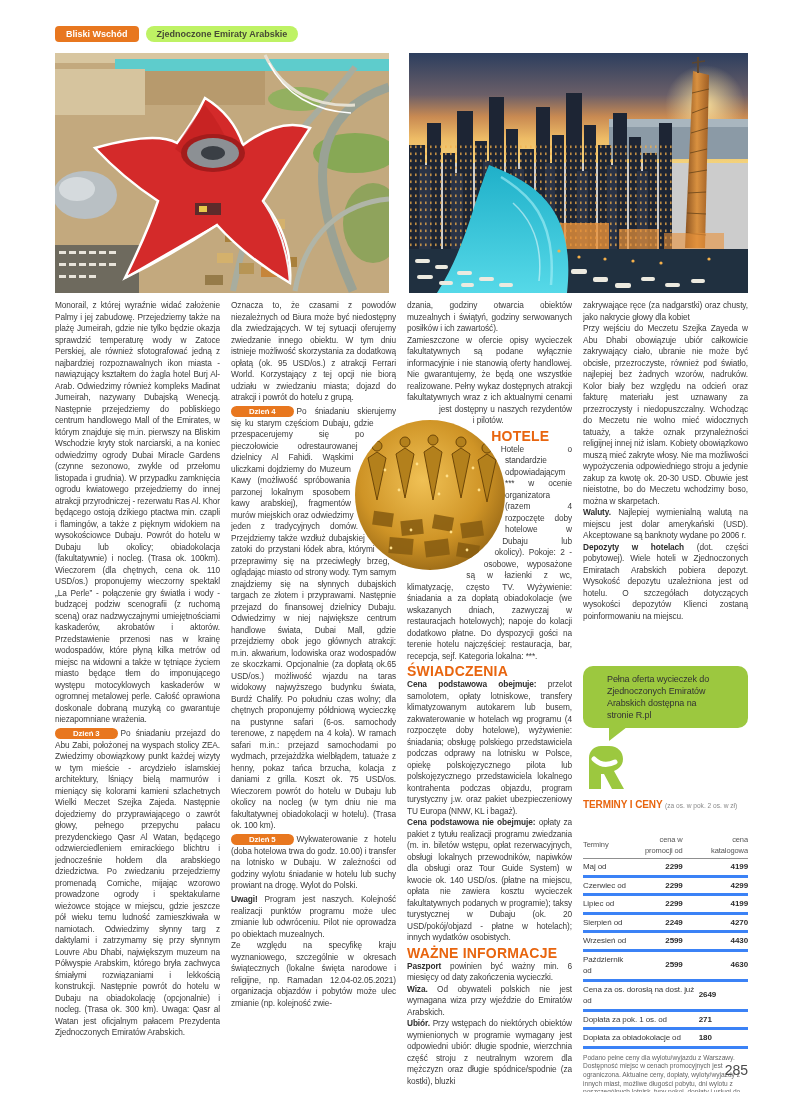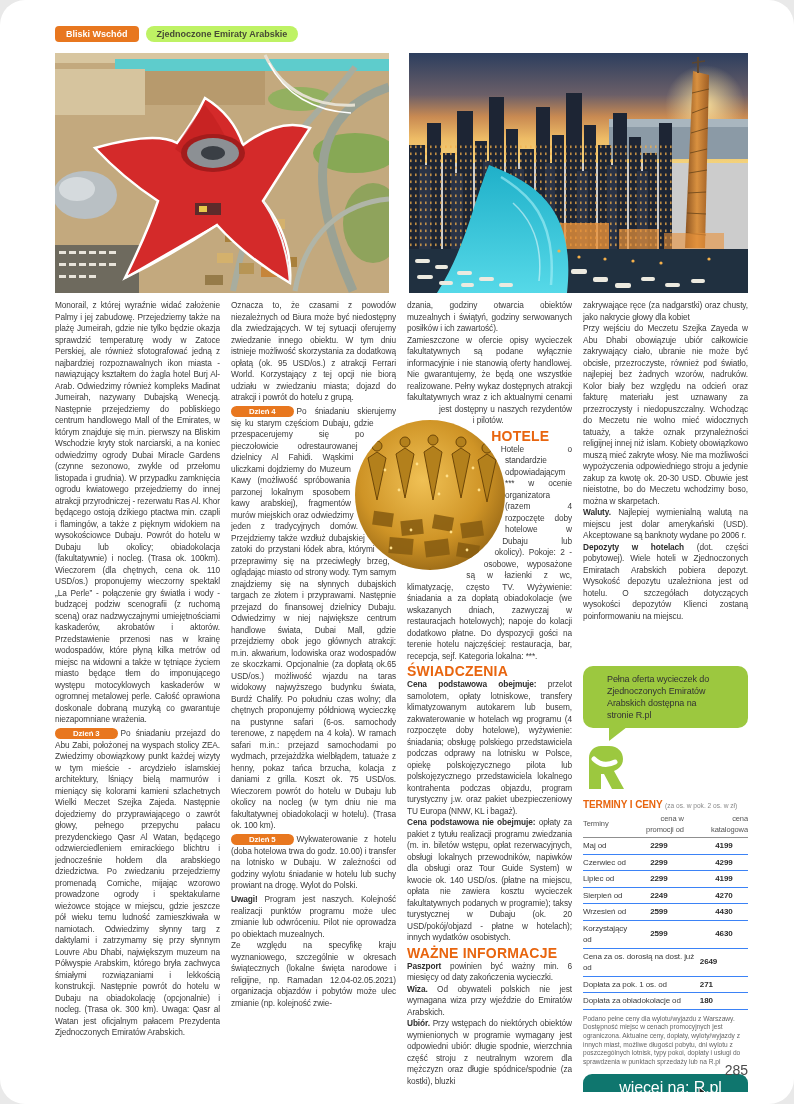--- a/index.html
+++ b/index.html
@@ -1,17 +1,17 @@
 <!DOCTYPE html>
 <html><head>
 <meta charset="utf-8">
 <style>
   html,body{margin:0;padding:0;background:#e9e9e9;}
   .page{position:relative;width:794px;height:1104px;background:#ffffff;margin:0 auto;
-        font-family:"Liberation Sans",sans-serif;color:#3b3b3b;overflow:hidden;border-radius:25px;}
+        font-family:"Liberation Sans",sans-serif;color:#3b3b3b;overflow:hidden;}
   
   .tags{position:absolute;left:55px;top:26px;display:flex;gap:7px;}
   .tag{height:16px;line-height:16px;font-size:9px;font-weight:bold;padding:0 11px;white-space:nowrap;}
   .tag-orange{background:#E8771F;color:#fff;border-radius:4px;}
   .tag-green{background:#bef264;color:#474b35;border-radius:8px;}
   
   .photo{position:absolute;top:53px;height:240px;overflow:hidden;background:#ccc;}
   .photo svg{display:block;}
   #photo-left{left:55px;width:334px;}
   #photo-right{left:409px;width:339px;}
@@ -33,26 +33,26 @@
   .cut-left{float:left;width:98px;height:240px;shape-outside:circle(80px at 23px 162px);shape-margin:2px;}
   
   .promo-bubble{position:relative;margin-top:44px;background:#9CC83F;border-radius:10px;
                 padding:7px 24px;font-size:9px;line-height:12px;color:#333;text-align:left;}
   .promo-bubble::after{content:"";position:absolute;left:26px;bottom:-13px;width:0;height:0;
                 border-top:14px solid #9CC83F;border-right:18px solid transparent;}
   .r-logo{margin-top:17px;width:46px;height:44px;}
   
   .pricing-title{color:#E8650F;font-weight:bold;font-size:10px;margin-top:6px;text-align:left;}
   .pricing-title .suffix{color:#8a8a8a;font-weight:normal;font-size:6.6px;letter-spacing:0;}
-  table.price{width:100%;border-collapse:collapse;font-size:8px;margin-top:0;color:#3a3a3a;}
+  table.price{width:100%;border-collapse:collapse;font-size:8px;margin-top:21px;color:#3a3a3a;}
   table.price th{font-weight:normal;color:#555;font-size:7.5px;text-align:right;padding:1.5px 0;
                  border-bottom:1px solid #8f8f8f;}
   table.price th:first-child{text-align:left;}
-  table.price td{padding:2px 0;border-bottom:1px solid #3b82f6;text-align:left;}
-  table.price td.num{font-weight:bold;color:#2c2c2c;text-align:center;}
+  table.price td{padding:2px 0;border-bottom:3px solid #3b82f6;text-align:left;}
+  table.price td.num{font-weight:bold;color:#2c2c2c;text-align:right;}
   table.price td.num.mid{padding-right:16px;}
   table.price th.mid{padding-right:16px;}
   table.price td.numl{font-weight:bold;color:#2c2c2c;text-align:left;}
   .footnote{font-size:6.6px;line-height:8.7px;color:#666;margin-top:5px;text-align:left;letter-spacing:0;}
   
   .cta-more{position:relative;margin-top:7px;height:29px;background:#0f766e;border-radius:9px;
             color:#fff;font-weight:normal;font-size:16px;display:flex;align-items:center;
             justify-content:center;cursor:pointer;padding-left:10px;}
   .cta-more svg{position:absolute;right:36px;top:13px;}
   .page-number{position:absolute;right:46px;bottom:26px;font-size:14px;color:#4a4a4a;}
@@ -400,21 +400,21 @@
             <td>Sierpień od</td>
             <td class="num mid">2249</td>
             <td class="num">4270</td>
           </tr>
           <tr>
             <td>Wrzesień od</td>
             <td class="num mid">2599</td>
             <td class="num">4430</td>
           </tr>
           <tr>
-            <td>Korzystający od</td>
+            <td>Październik od</td>
             <td class="num mid">2599</td>
             <td class="num">4630</td>
           </tr>
           <tr>
             <td colspan="2">Cena za os. dorosłą na dost. już od</td>
             <td class="numl">2649</td>
           </tr>
           <tr>
             <td colspan="2">Dopłata za pok. 1 os. od</td>
             <td class="numl">271</td>

